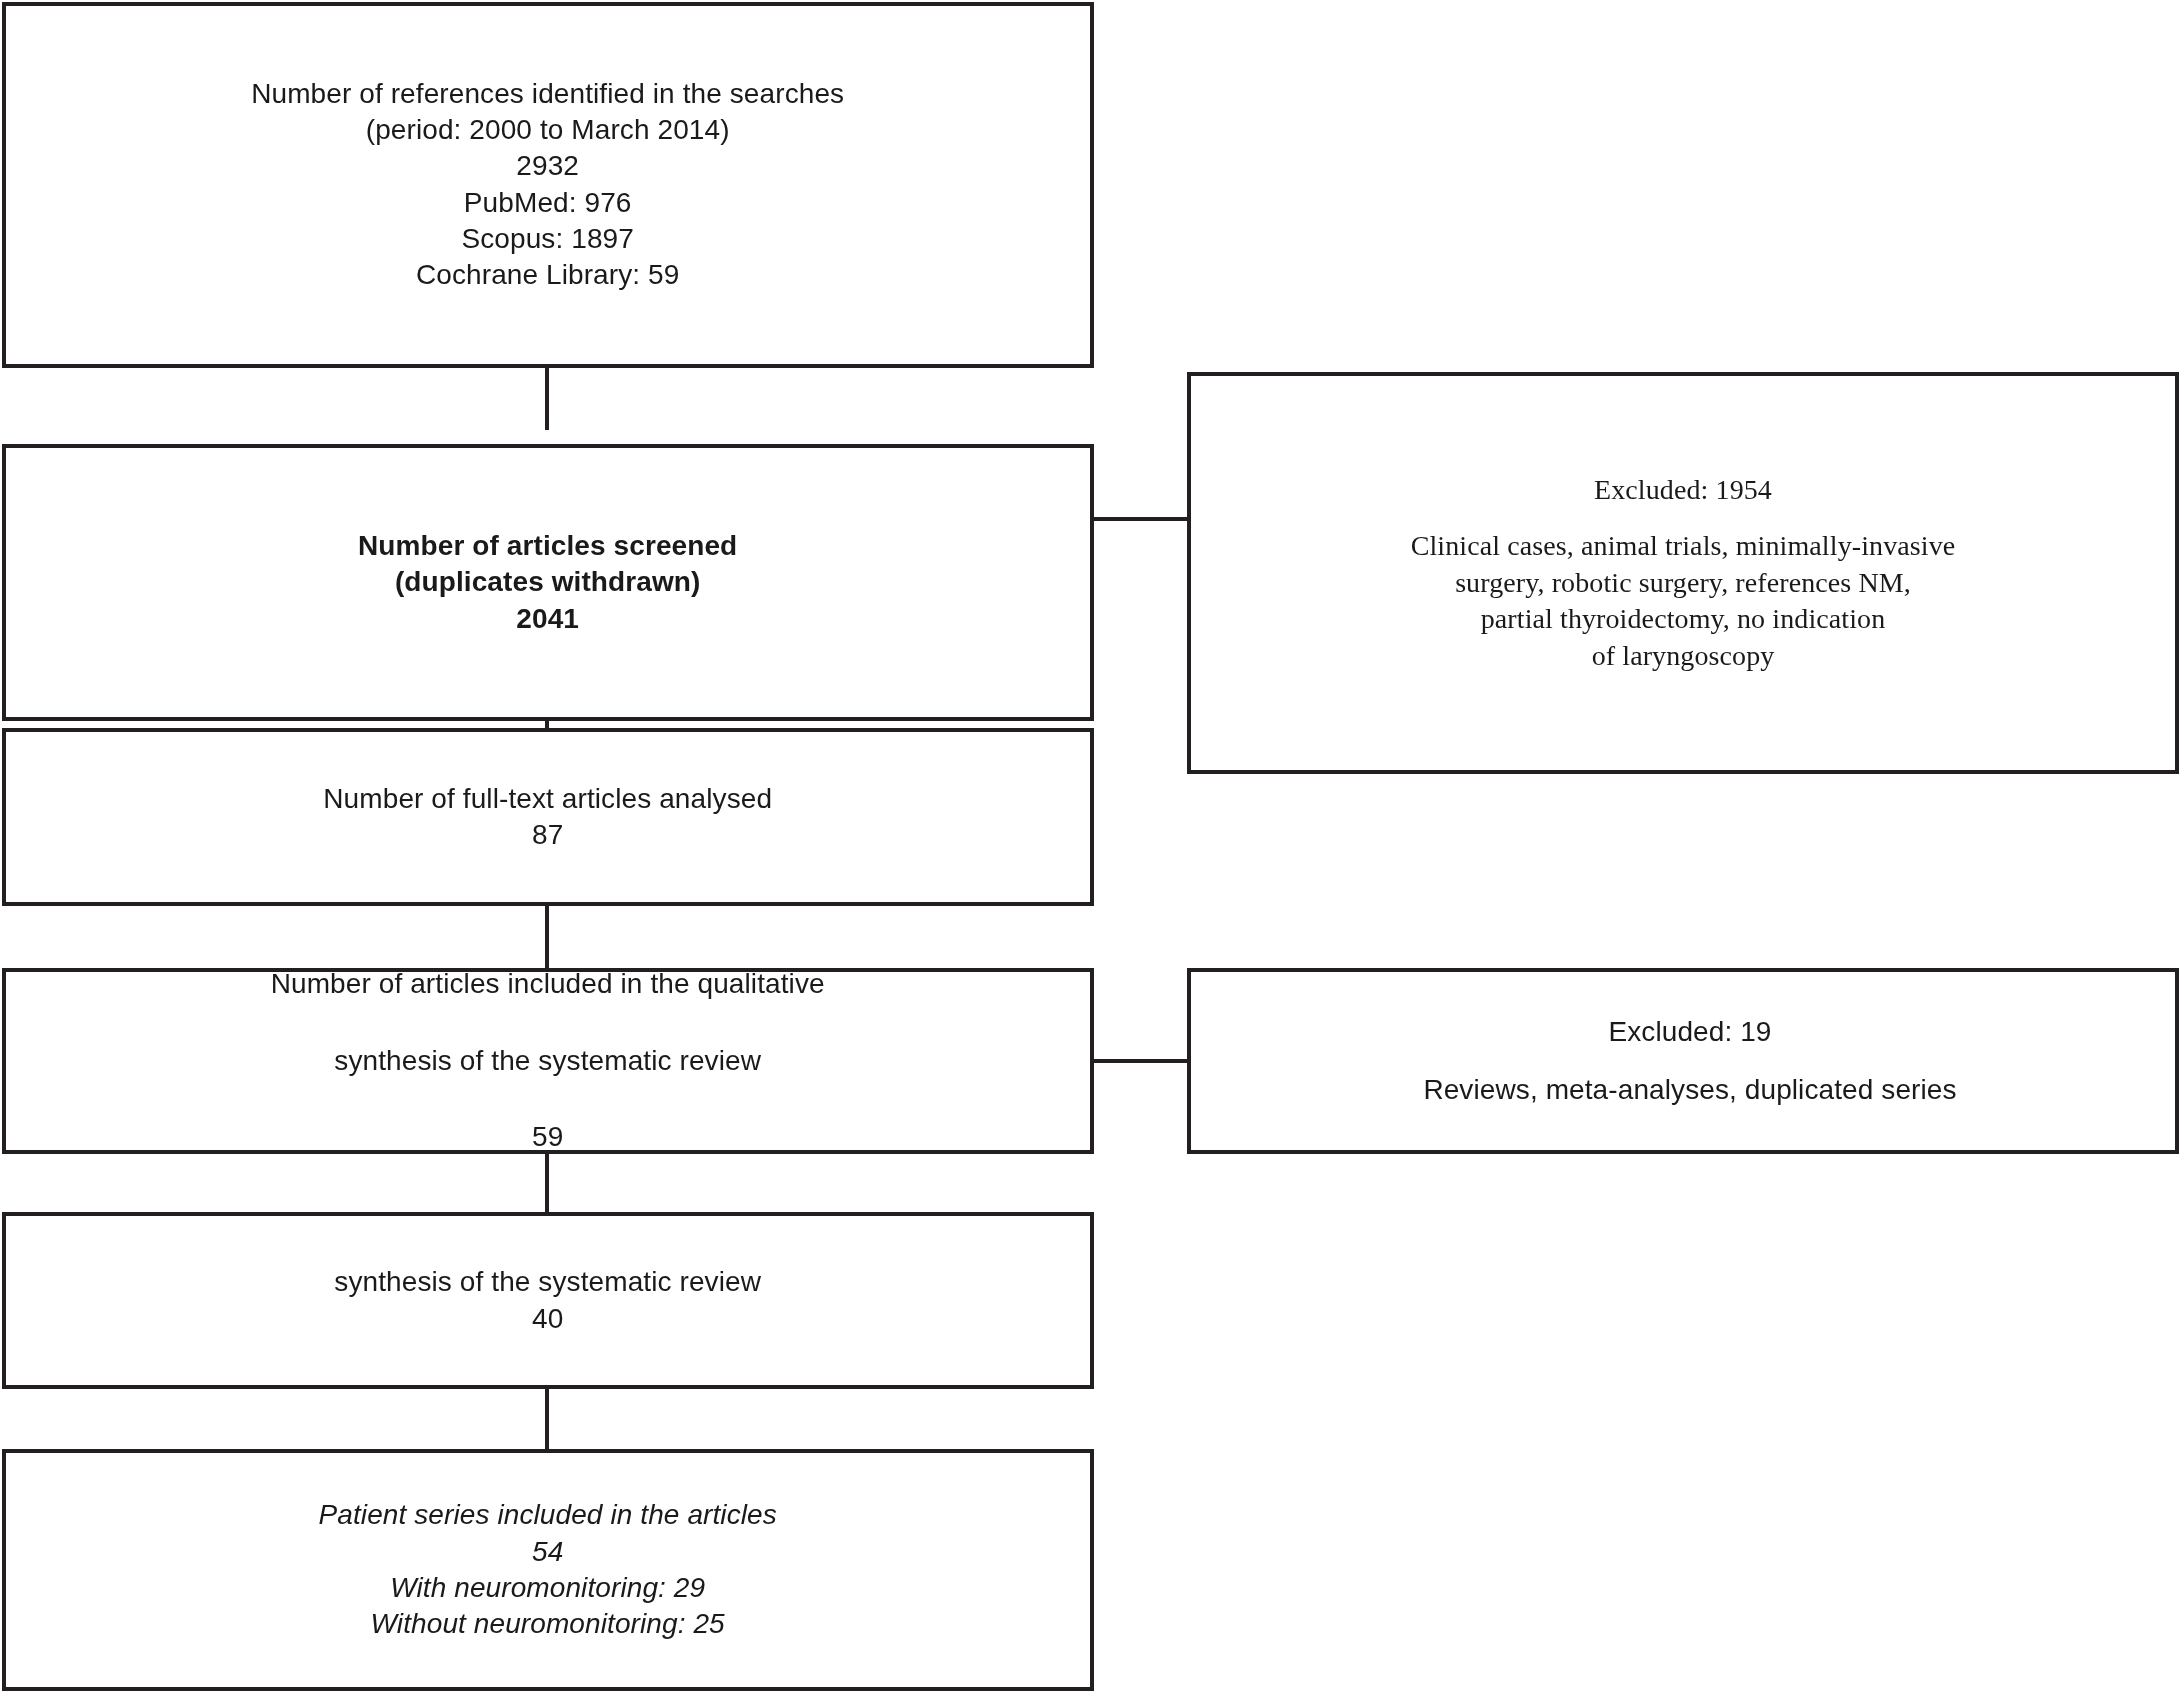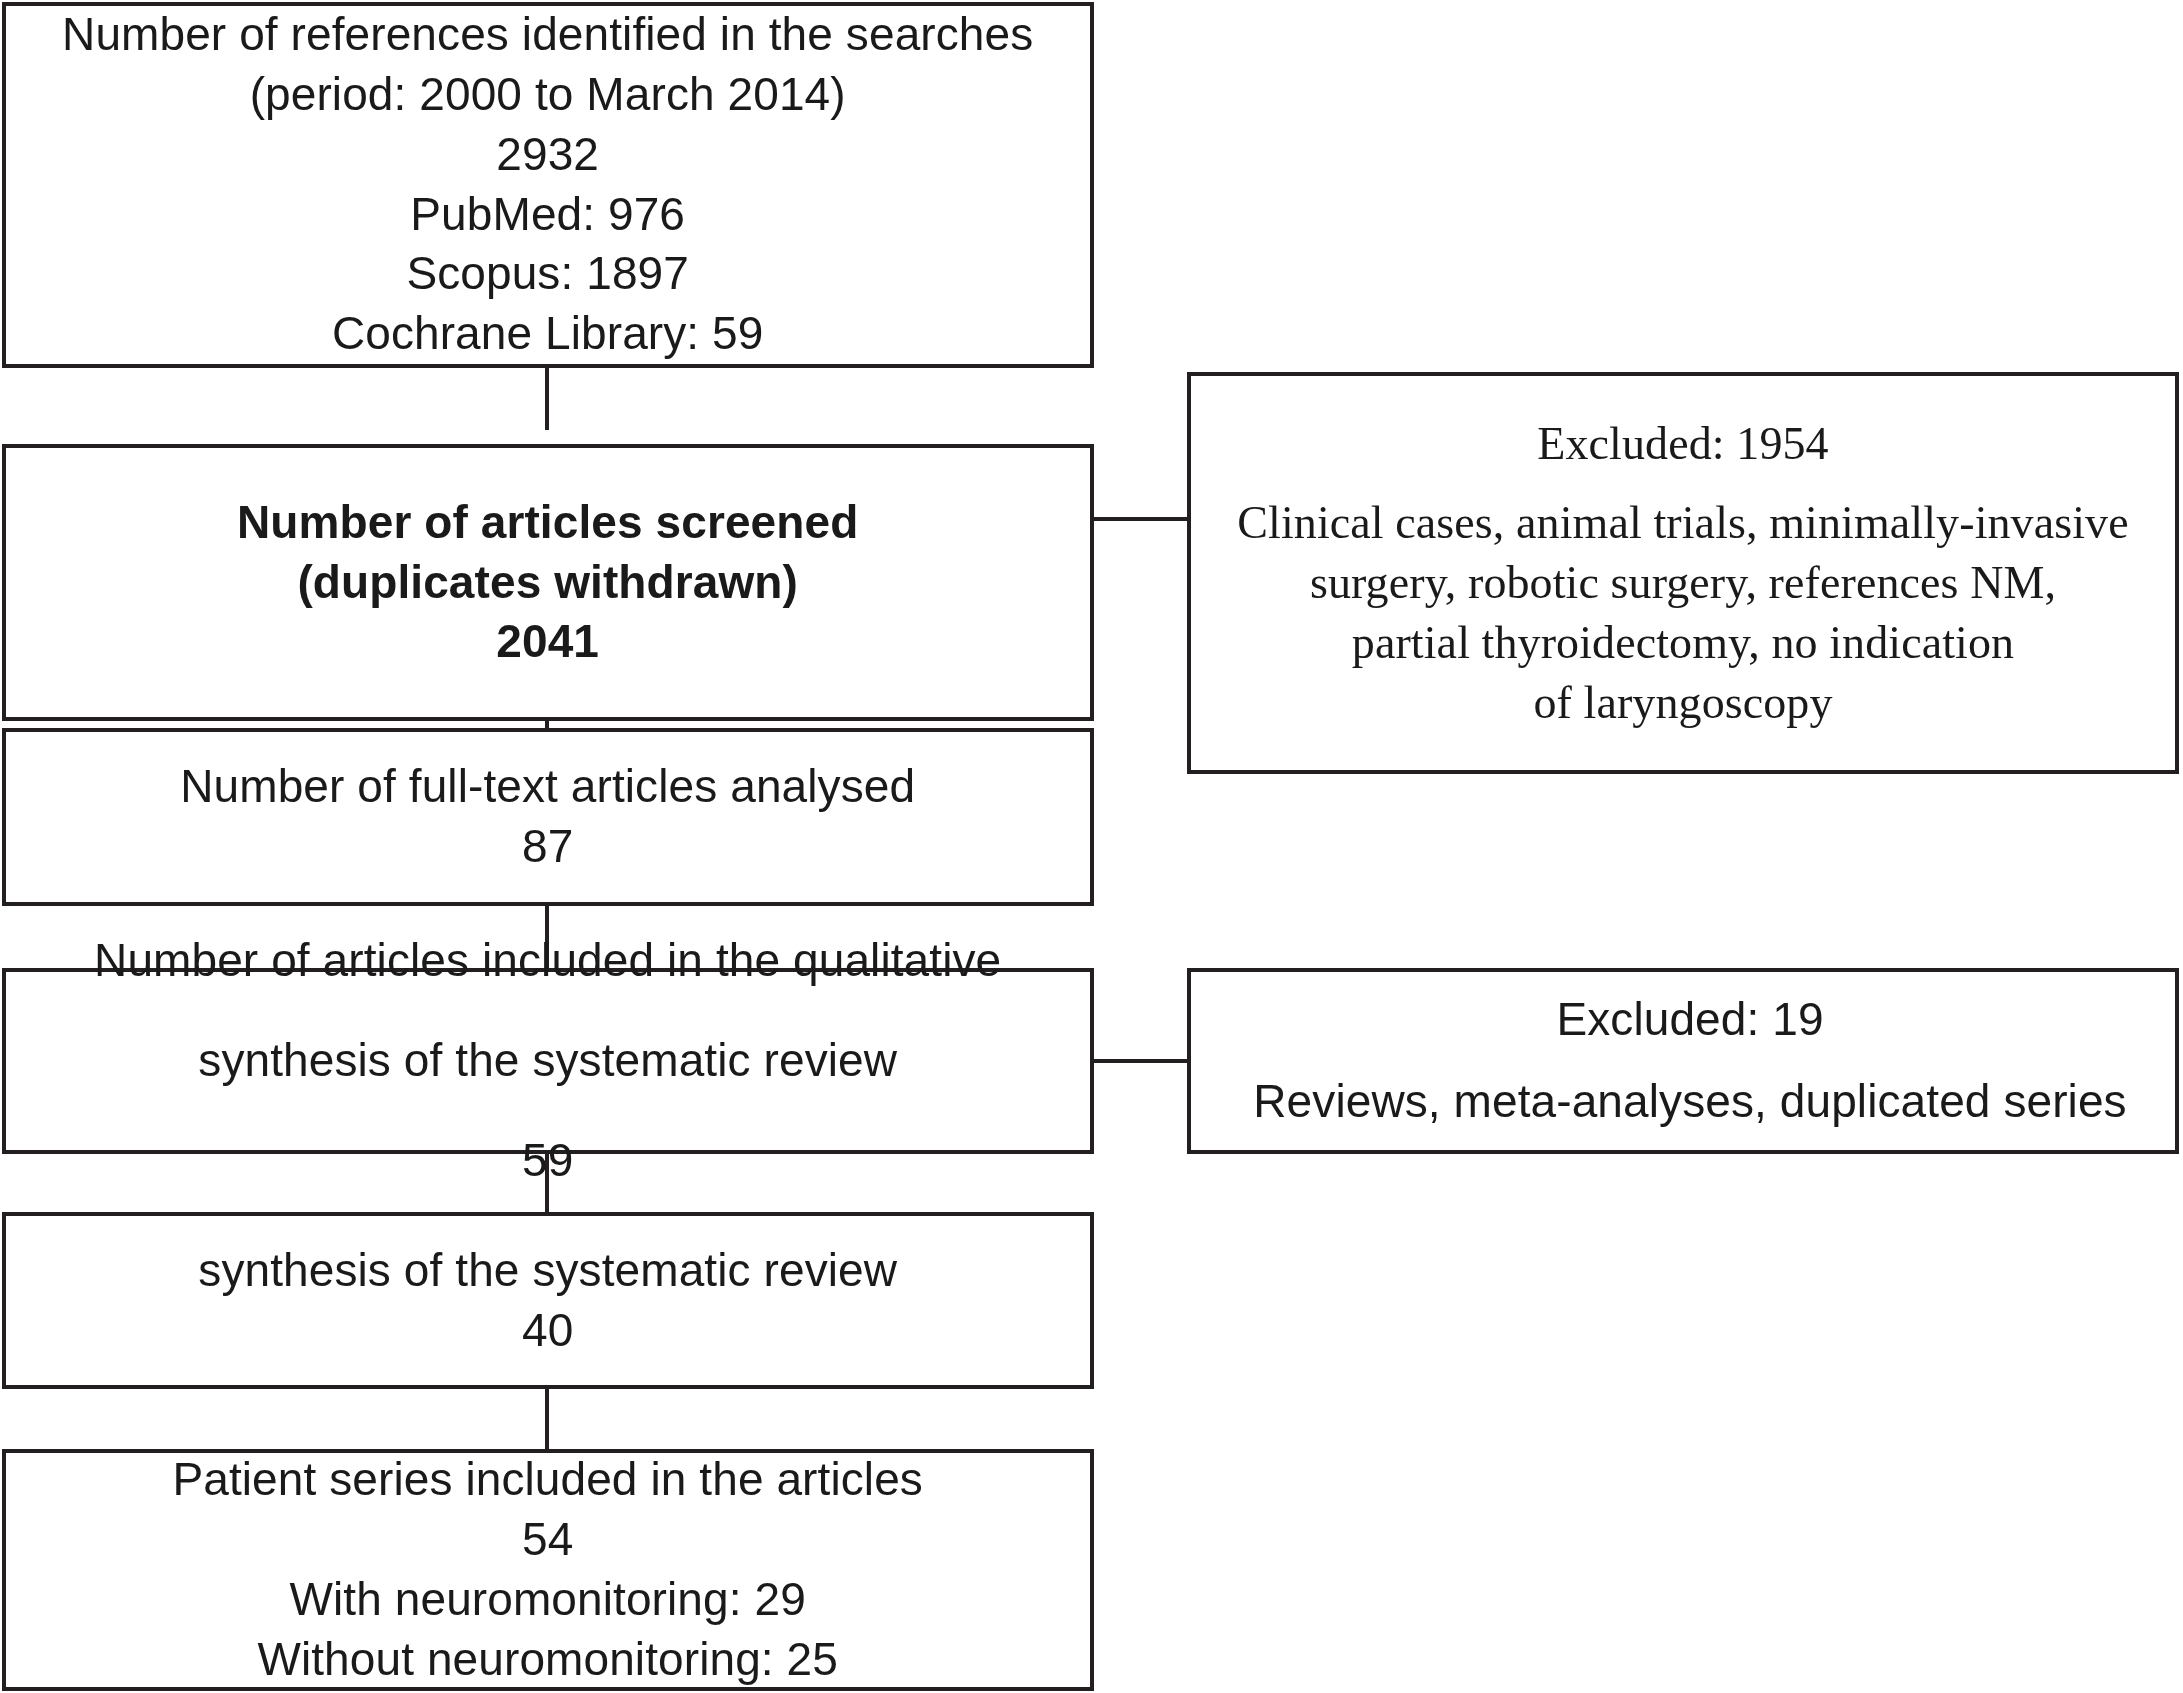--- a/index.html
+++ b/index.html
@@ -21,21 +21,21 @@
     box-sizing: border-box;
     border: 4.2px solid #231f20;
     background: #ffffff;
     display: flex;
     flex-direction: column;
     align-items: center;
     justify-content: center;
     text-align: center;
   }
   .node .line {
-    font-size: 46px;
+    font-size: 28px;
     line-height: 1.30;
     white-space: nowrap;
     letter-spacing: 0.1px;
   }
   .connector {
     position: absolute;
     background: #231f20;
   }
   .v-conn { width: 4.2px; }
   .h-conn { height: 4.2px; }
@@ -78,21 +78,21 @@
     <div class="line">Number of articles included in the qualitative</div>
     <div class="line">synthesis of the systematic review</div>
     <div class="line">59</div>
   </div>
 
   <div class="node" style="left:1.7px; top:1212px; width:1092px; height:177px;">
     <div class="line">synthesis of the systematic review</div>
     <div class="line">40</div>
   </div>
 
-  <div class="node" style="left:1.7px; top:1449px; width:1092px; height:242px;">
+  <div class="node" style="left:1.7px; top:1449px; width:1092px; height:242px;font-style:italic;">
     <div class="line">Patient series included in the articles</div>
     <div class="line">54</div>
     <div class="line">With neuromonitoring: 29</div>
     <div class="line">Without neuromonitoring: 25</div>
   </div>
 
   <div class="node" style="left:1187px; top:372px; width:992px; height:402px;font-family:Liberation Serif, serif;">
     <div class="line" style="margin-bottom:20px;">Excluded: 1954</div>
     <div class="line">Clinical cases, animal trials, minimally-invasive</div>
     <div class="line">surgery, robotic surgery, references NM,</div>

